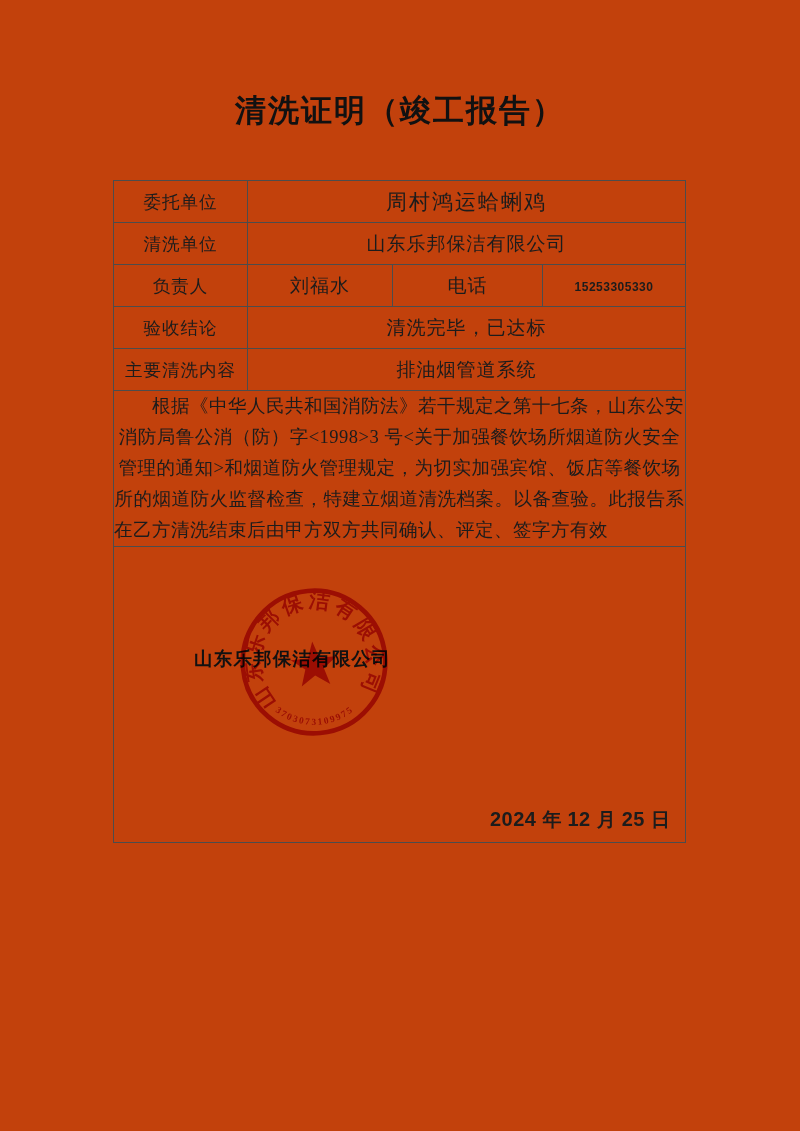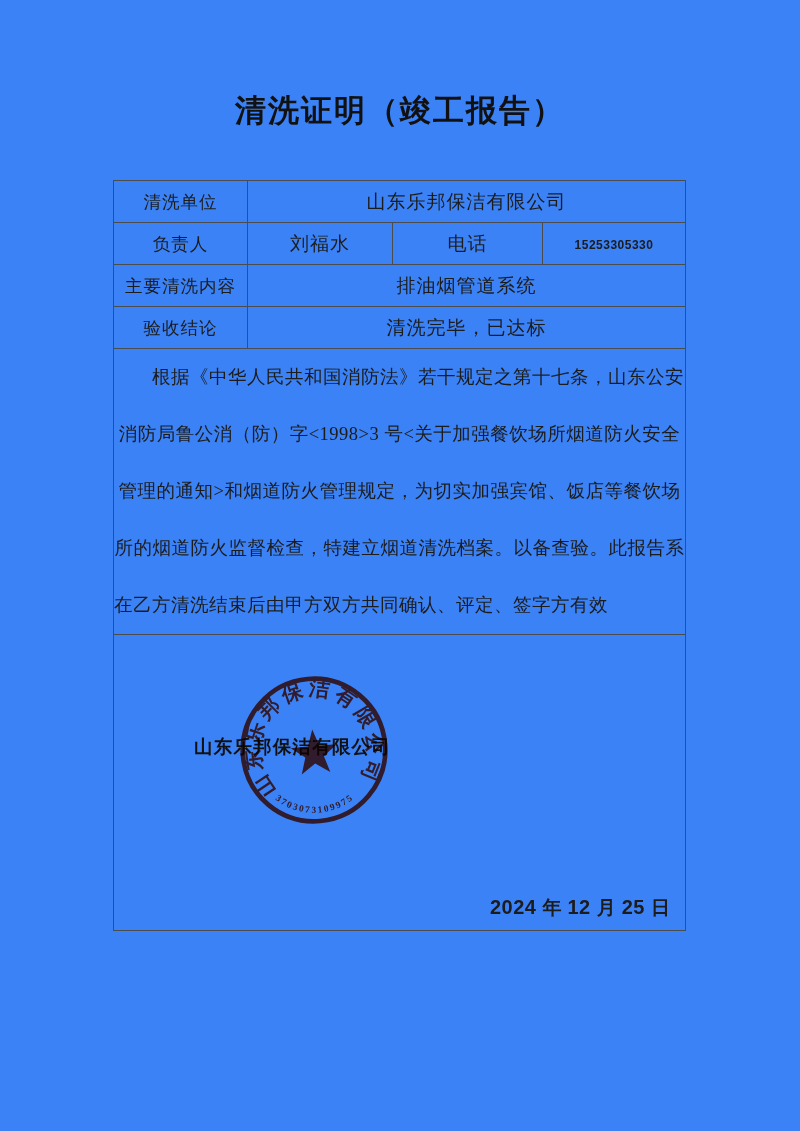--- a/index.html
+++ b/index.html
@@ -1,17 +1,17 @@
 <!DOCTYPE html>
 <html><head>
 <meta charset="utf-8">
 <style>
   html,body{margin:0;padding:0;background:#ffffff;}
   .page{
-    position:relative;width:800px;height:1131px;background:#3b82f6;
+    position:relative;width:800px;height:1131px;background:#c2410c;
     font-family:"Liberation Serif","DejaVu Serif",serif;color:#1c1c1c;overflow:hidden;
   }
   .title{
     position:absolute;top:90px;left:0;width:100%;margin:0;
     text-align:center;font-size:31px;font-weight:700;letter-spacing:2px;color:#111;
   }
   table.cert{
     position:absolute;left:113px;top:180px;width:572px;
     border-collapse:collapse;table-layout:fixed;
   }
@@ -19,21 +19,21 @@
     border:1px solid #4c4c4c;text-align:center;vertical-align:middle;padding:0;
     overflow:hidden;
   }
   .lbl{font-size:17.5px;letter-spacing:1px;height:41px;}
   .val{font-size:19px;letter-spacing:1px;}
   .big{font-size:21px;letter-spacing:2px;}
   .num{font-family:"Liberation Sans","DejaVu Sans",sans-serif;font-weight:700;font-size:19px;letter-spacing:.5px;}
   .unit{font-size:19px;margin:0 2px 0 6px;}
   .notes{
     text-align:justify;text-align-last:left;vertical-align:top;
-    padding:3px 12px 0 12px;font-size:18.5px;line-height:57px;
+    padding:3px 12px 0 12px;font-size:18.5px;line-height:31px;
     letter-spacing:.5px;text-indent:2em;
   }
   .stampcell{height:295px;position:relative;}
   .company{
     position:absolute;left:80px;top:99px;white-space:nowrap;
     font-size:18.5px;font-weight:700;letter-spacing:1.2px;color:#111;
   }
   .stamp{
     position:absolute;left:125px;top:40px;width:150px;height:150px;
     mix-blend-mode:multiply;opacity:.93;transform:rotate(-5deg);
@@ -52,36 +52,40 @@
 
   <table class="cert">
     <colgroup>
       <col style="width:134px">
         <col style="width:145px">
         <col style="width:150px">
         <col style="width:143px">
     </colgroup>
     <tbody>
       <tr>
+        <td class="lbl">委托单位</td>
+        <td class="val big" colspan="3">周村鸿运蛤蜊鸡</td>
+      </tr>
+      <tr>
         <td class="lbl">清洗单位</td>
         <td class="val" colspan="3">山东乐邦保洁有限公司</td>
       </tr>
       <tr>
         <td class="lbl">负责人</td>
         <td class="val">刘福水</td>
         <td class="val">电话</td>
         <td><span class="num" style="font-size:12px">15253305330</span></td>
       </tr>
       <tr>
+        <td class="lbl">验收结论</td>
+        <td class="val" colspan="3">清洗完毕，已达标</td>
+      </tr>
+      <tr>
         <td class="lbl">主要清洗内容</td>
         <td class="val" colspan="3">排油烟管道系统</td>
-      </tr>
-      <tr>
-        <td class="lbl">验收结论</td>
-        <td class="val" colspan="3">清洗完毕，已达标</td>
       </tr>
       <tr>
         <td class="notes" colspan="4">根据《中华人民共和国消防法》若干规定之第十七条，山东公安消防局鲁公消（防）字&lt;1998&gt;3 号&lt;关于加强餐饮场所烟道防火安全管理的通知&gt;和烟道防火管理规定，为切实加强宾馆、饭店等餐饮场所的烟道防火监督检查，特建立烟道清洗档案。以备查验。此报告系在乙方清洗结束后由甲方双方共同确认、评定、签字方有效</td>
       </tr>
       <tr>
         <td class="stampcell" colspan="4">
           <div class="company">山东乐邦保洁有限公司</div>
 
           <svg class="stamp" viewBox="0 0 160 160" aria-hidden="true">
             <defs>

